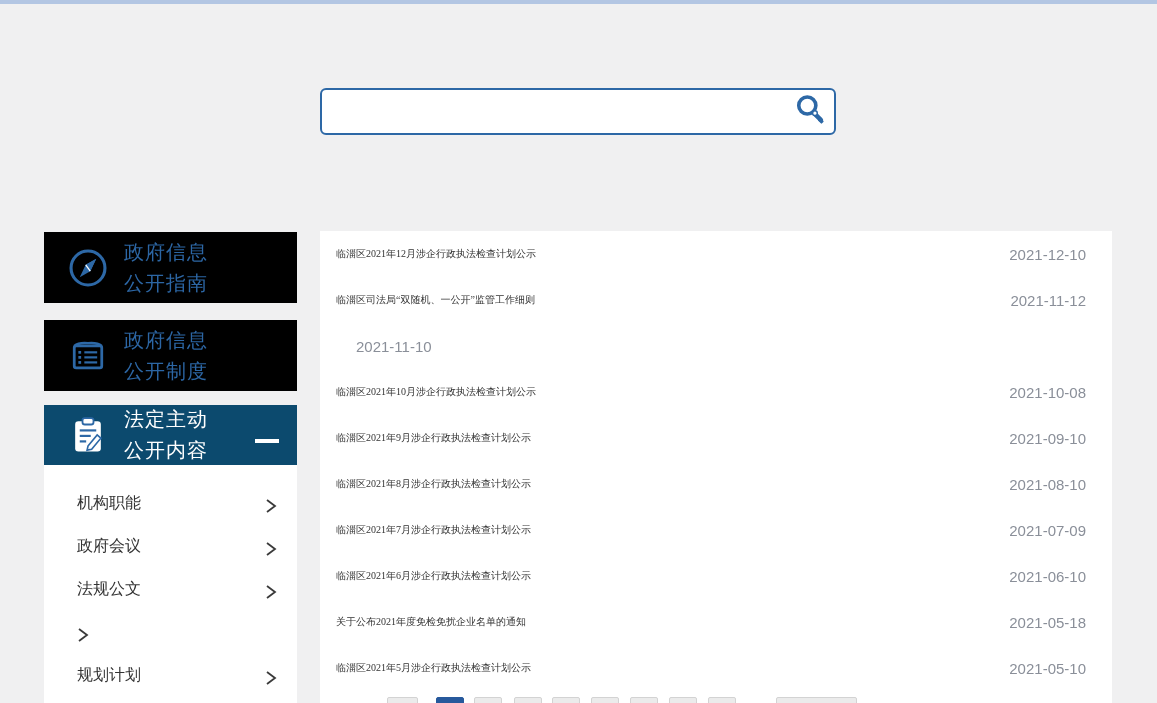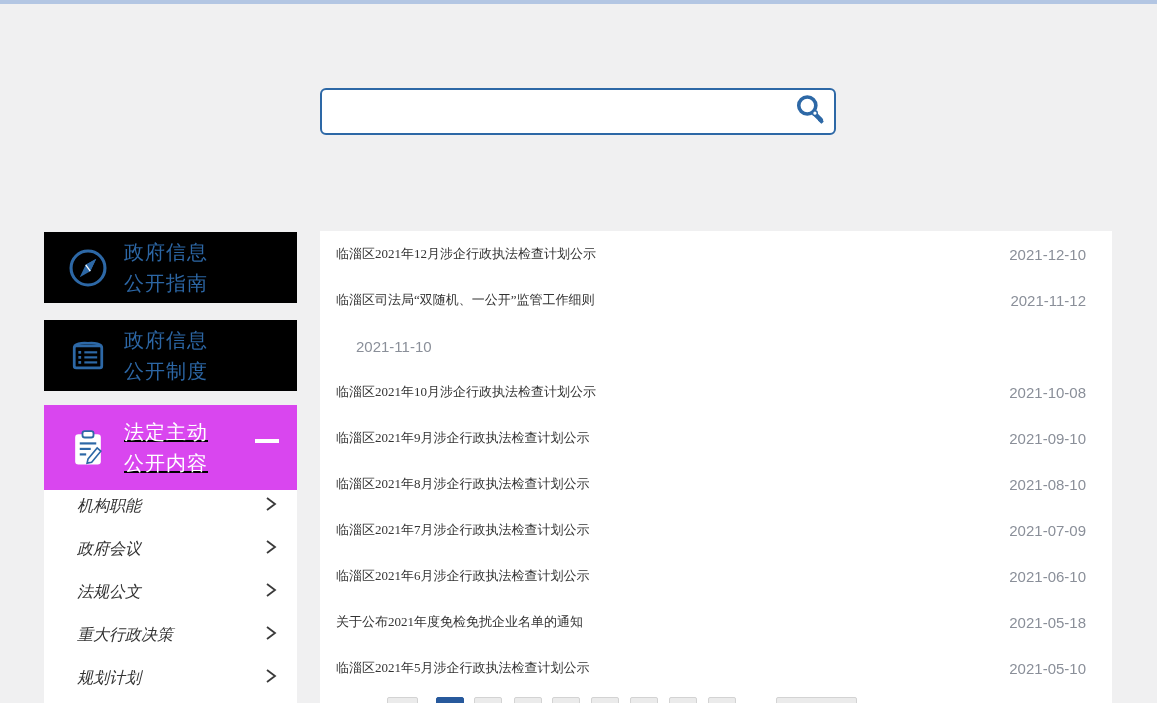--- a/index.html
+++ b/index.html
@@ -39,46 +39,46 @@
     background: #000000; height: 71px;
     display: flex; align-items: center;
     padding-left: 22px; cursor: pointer;
   }
   .side-group .grp-icon { width: 44px; height: 44px; flex: 0 0 44px; margin-right: 14px; }
   .side-group .grp-label {
     font-size: 20px; line-height: 31px; color: #2c66a4; letter-spacing: 1px;
   }
   .side-group.g1 { margin-bottom: 17px; }
   .side-group.g2 { margin-bottom: 14px; }
-  .side-group.active { background: #d946ef; height: 85px; position: relative; text-decoration: underline; }
+  .side-group.active { background: #0c4a6e; height: 60px; position: relative; }
   .side-group.active .grp-label { color: #ffffff; }
   .collapse-dash {
     position: absolute; right: 18px; top: 34px; width: 24px; height: 4px;
     background: #ffffff;
   }
   .side-sub { background: #ffffff; padding: 6px 0 20px 0; min-height: 232px; }
   .side-sub-item {
-    height: 43px; display: flex; align-items: flex-start;
-    padding: 0 20px 0 33px; cursor: pointer; font-style: italic;
+    height: 43px; display: flex; align-items: flex-end;
+    padding: 0 20px 0 33px; cursor: pointer;
   }
   .side-sub-item .sub-label { font-size: 16px; color: #333333; flex: 1; }
   .side-sub-item .chev { width: 12px; height: 16px; }
 
   
   .content {
     position: absolute; left: 320px; top: 231px; width: 792px; height: 472px;
     background: #ffffff;
   }
   .row {
     height: 46px; display: flex; align-items: center;
     padding: 0 26px 0 16px; cursor: pointer;
   }
   .row .title {
     flex: 1; font-family: "Liberation Serif", "DejaVu Serif", serif;
-    font-size: 13px; color: #333333;
+    font-size: 10px; color: #333333;
     white-space: nowrap; overflow: hidden;
   }
   .row .date {
     font-family: Liberation Sans, sans-serif;
     font-size: 15px; color: #8a8f99; margin-left: 20px;
   }
 
   
   .pagination { position: absolute; left: 0; top: 466px; width: 100%; height: 30px; }
   .page-btn {
@@ -180,21 +180,20 @@
     </div>
     <div class="side-sub-item">
       <span class="sub-label">法规公文</span>
       <span class="chev">
         <svg width="12" height="16" viewBox="0 0 12 16">
             <polyline points="2,2 10,8 2,14" fill="none" stroke="#3a3a3a" stroke-width="1.8"></polyline>
           </svg>
       </span>
     </div>
     <div class="side-sub-item">
-      <span class="sub-label">重大行政决策</span>
       <span class="chev">
         <svg width="12" height="16" viewBox="0 0 12 16">
             <polyline points="2,2 10,8 2,14" fill="none" stroke="#3a3a3a" stroke-width="1.8"></polyline>
           </svg>
       </span>
     </div>
     <div class="side-sub-item">
       <span class="sub-label">规划计划</span>
       <span class="chev">
         <svg width="12" height="16" viewBox="0 0 12 16">

